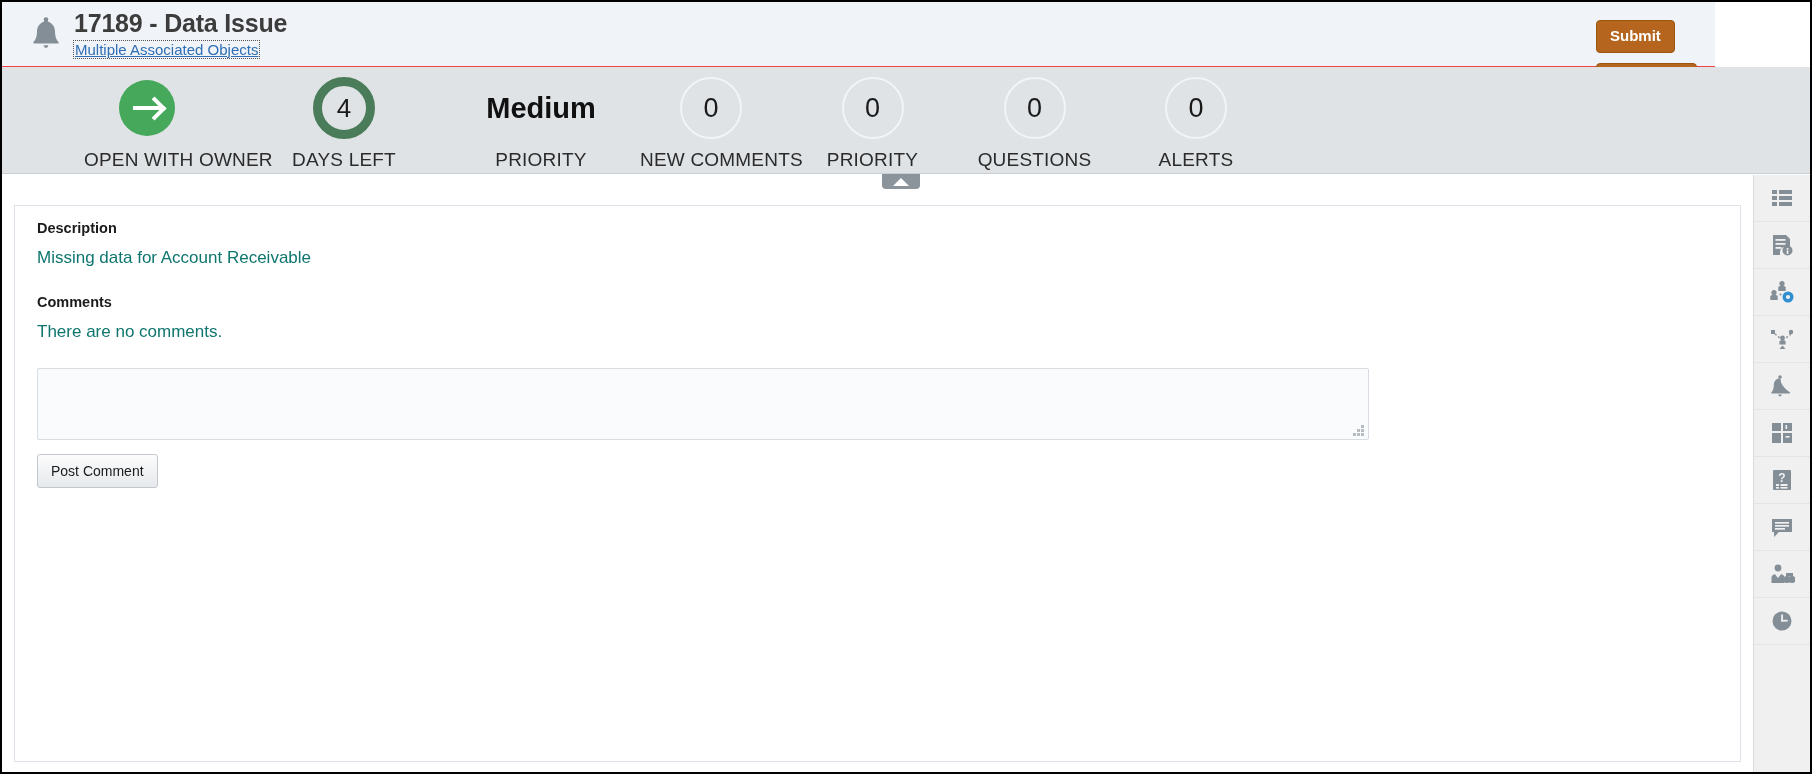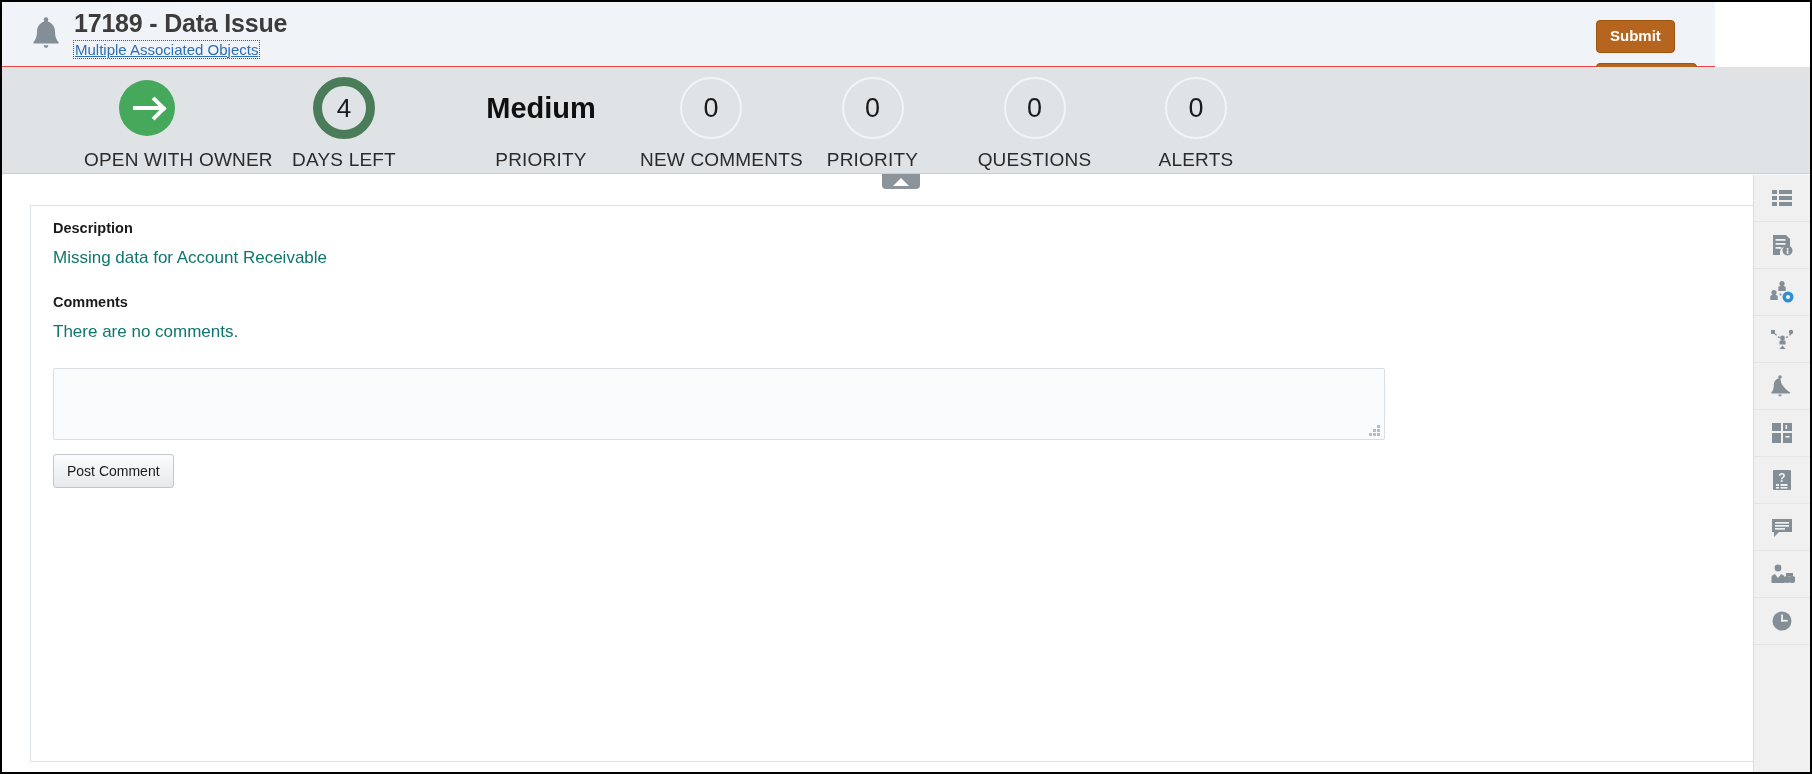--- a/index.html
+++ b/index.html
@@ -165,21 +165,21 @@
   }
   .chev-up {
     width: 0; height: 0;
     border-left: 8px solid transparent;
     border-right: 8px solid transparent;
     border-bottom: 8px solid #ffffff;
   }
 
   
   .content-area {
-    position: absolute; left: 16px; top: 173px;
+    position: absolute; left: 0; top: 173px;
     width: 1751px; bottom: 0;
     background: #ffffff;
   }
   .content-panel {
     position: absolute; left: 12px; top: 30px; right: 12px; bottom: 10px;
     border: 1px solid #dde3e8;
     background: #ffffff;
     padding: 14px 22px;
   }
   .sec-head {

